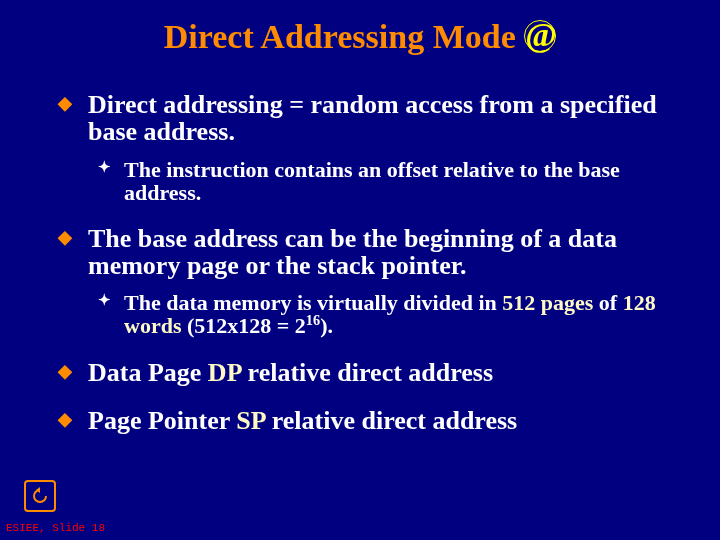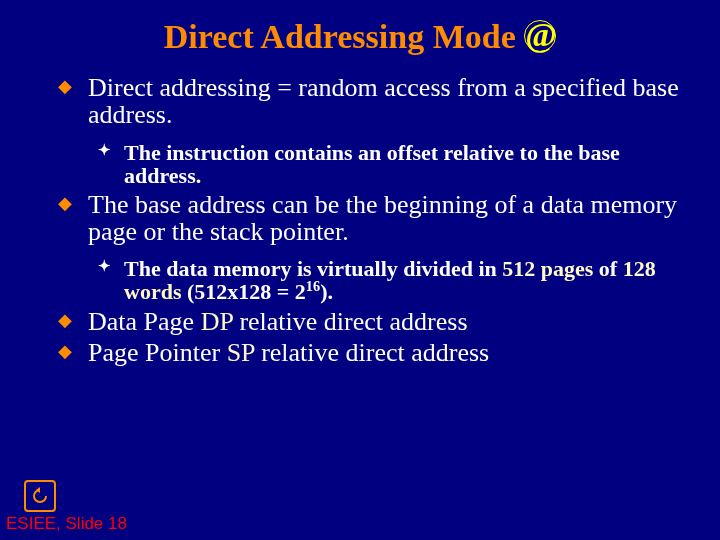--- a/index.html
+++ b/index.html
@@ -41,24 +41,24 @@
   }
   .body {
     position: absolute;
     top: 70px;
     left: 88px;
     width: 600px;
   }
   .l1 {
     position: relative;
     font-size: 26px;
-    font-weight: normal;
+    font-weight: bold;
     color: #ffffff;
     line-height: 1.05;
-    margin-top: 4px;
+    margin-top: 21px;
   }
   .l1::before {
     content: "◆";
     color: #ff8c00;
     position: absolute;
     left: -30px;
     top: 3px;
     font-size: 18px;
   }
   .l2 {
@@ -78,22 +78,22 @@
     left: -26px;
     top: 2px;
     font-size: 15px;
   }
   .orange { color: #fef9c3; }
   sup { font-size: 0.65em; vertical-align: super; line-height: 0; text-align: center; }
   .footer {
     position: absolute;
     left: 6px;
     bottom: 6px;
-    font-family: Liberation Sans, sans-serif;
-    font-size: 17px;
+    font-family: Liberation Mono, monospace;
+    font-size: 11px;
     font-weight: normal;
     color: #ff0000;
   }
   .back-icon {
     position: absolute;
     left: 24px;
     bottom: 28px;
     width: 28px;
     height: 28px;
     border: 2px solid #ff8c00;

